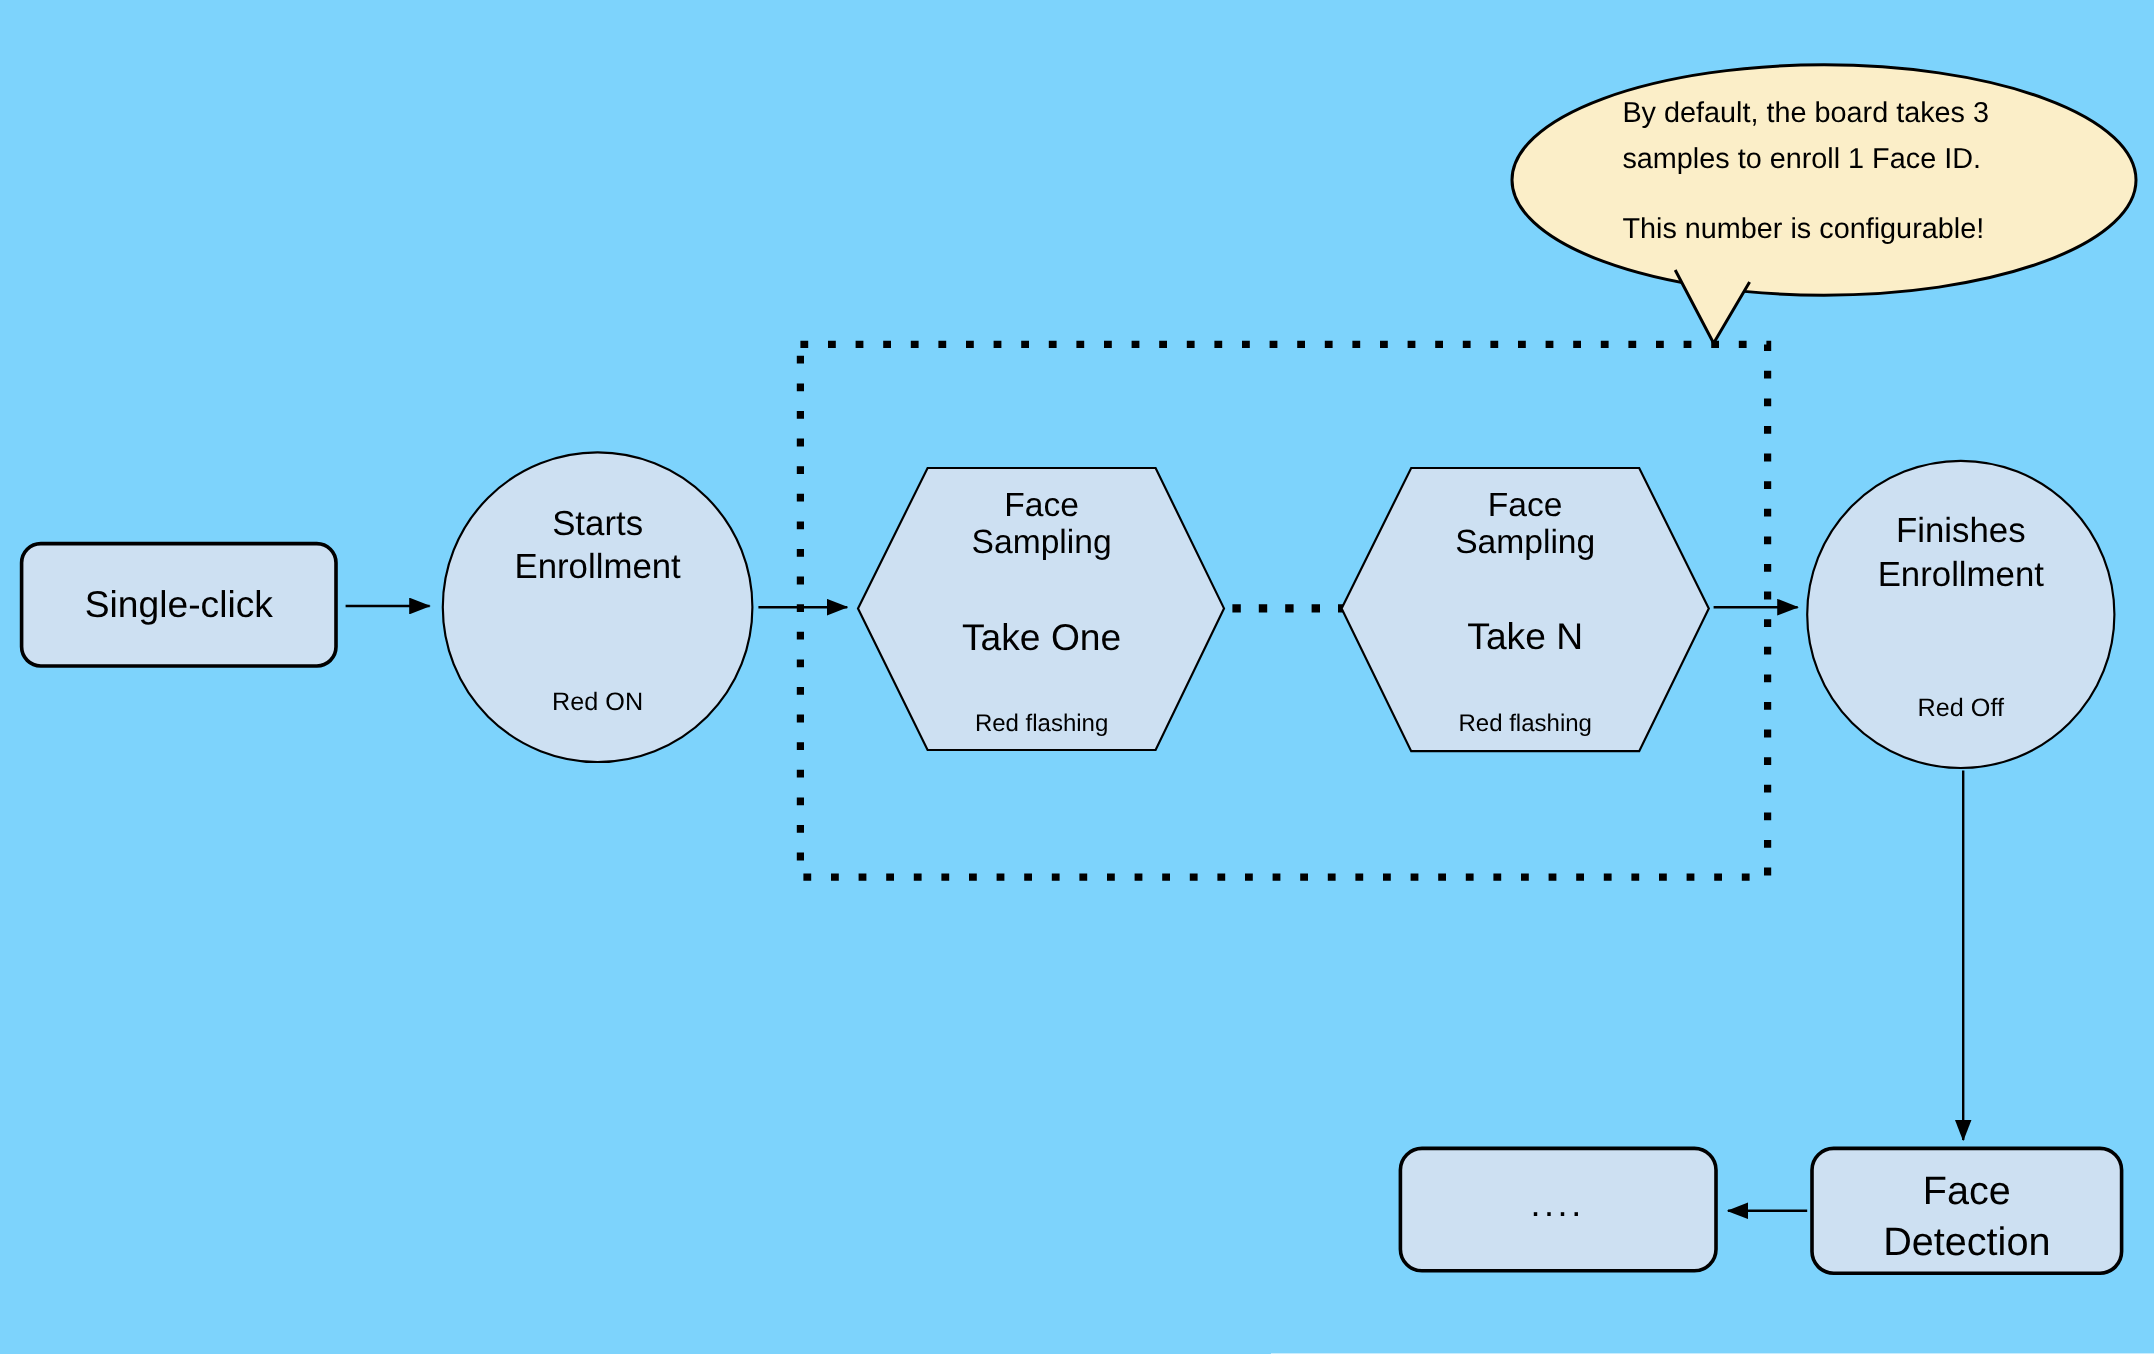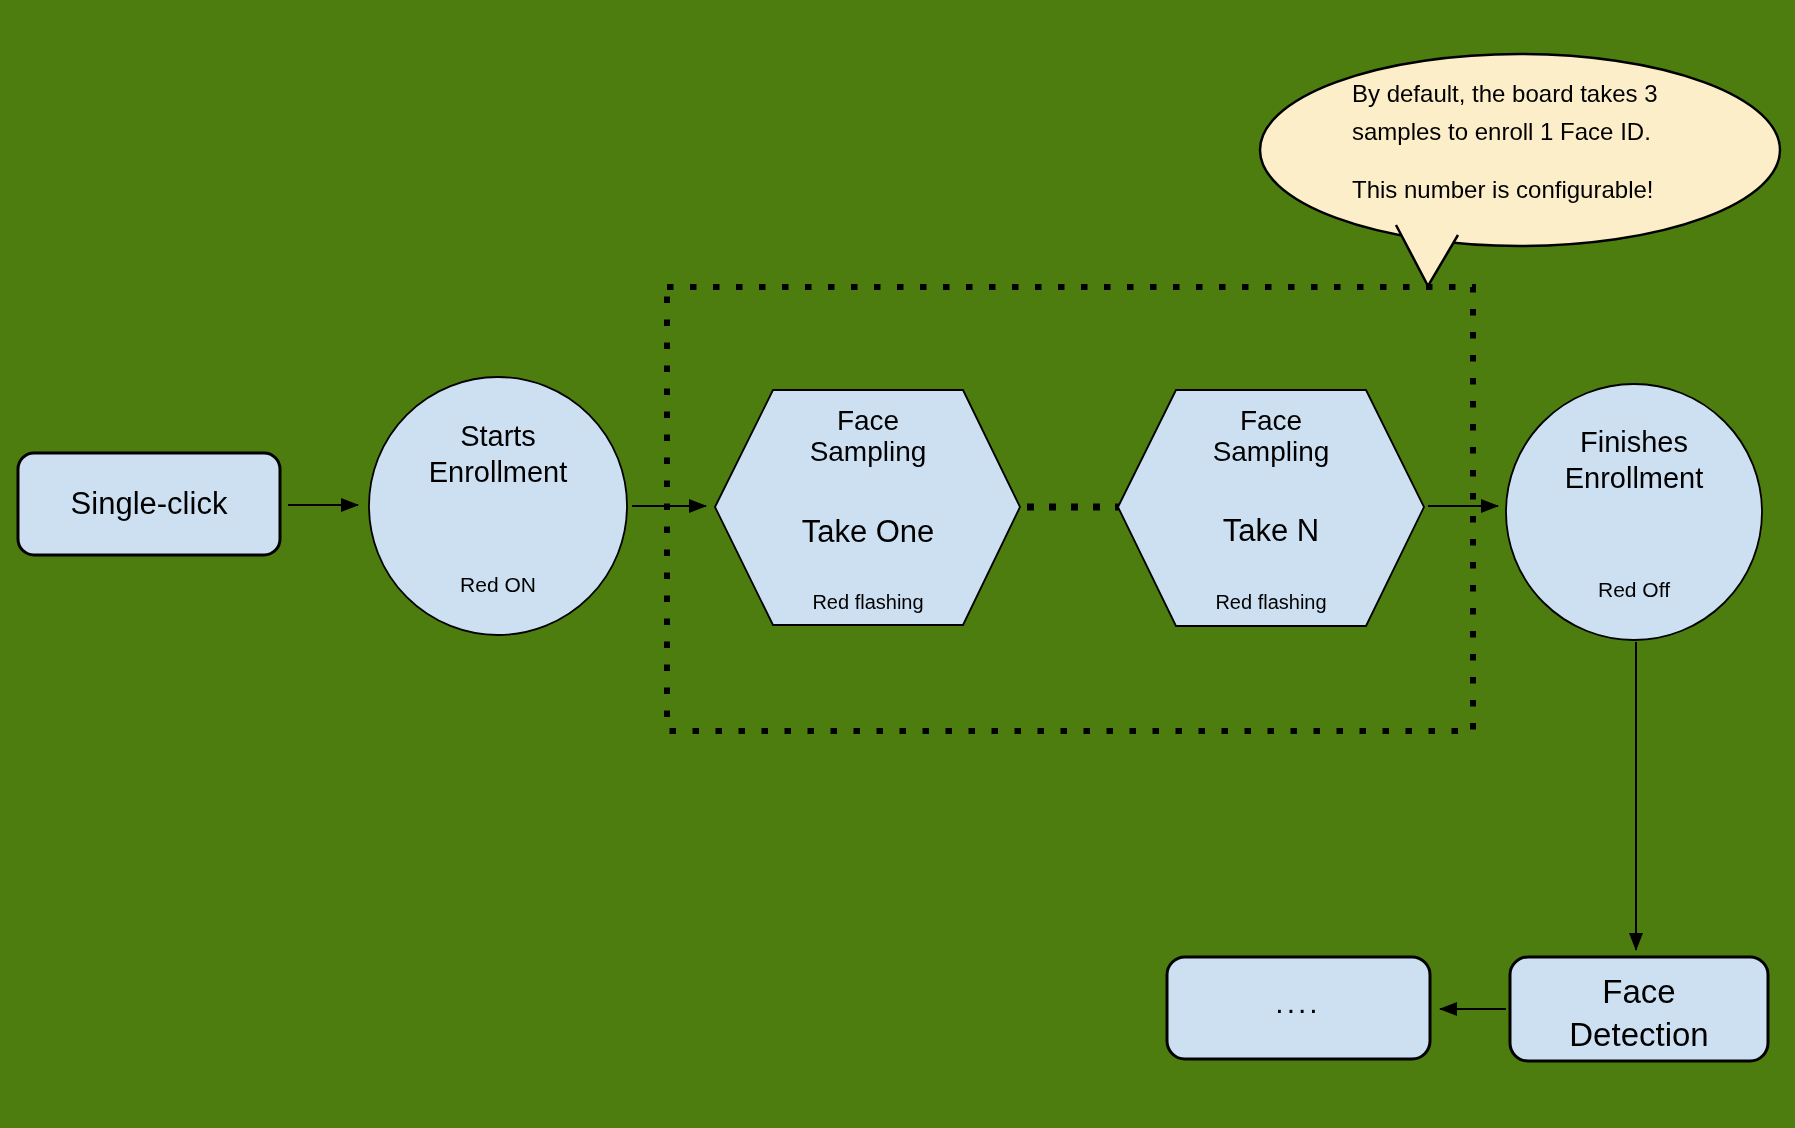--- a/index.html
+++ b/index.html
@@ -4,21 +4,21 @@
 <style>
   html, body {
     margin: 0;
     padding: 0;
     background: #ffffff;
   }
   .stage {
     width: 1795px;
     height: 1128px;
     position: relative;
-    background: #4d7c0f;
+    background: #7dd3fc;
     overflow: hidden;
   }
   svg { display: block; }
 
   text {
     font-family: "Liberation Sans", sans-serif;
     fill: #000000;
   }
   .t-center { text-anchor: middle; }
   .t-start  { text-anchor: start; }

